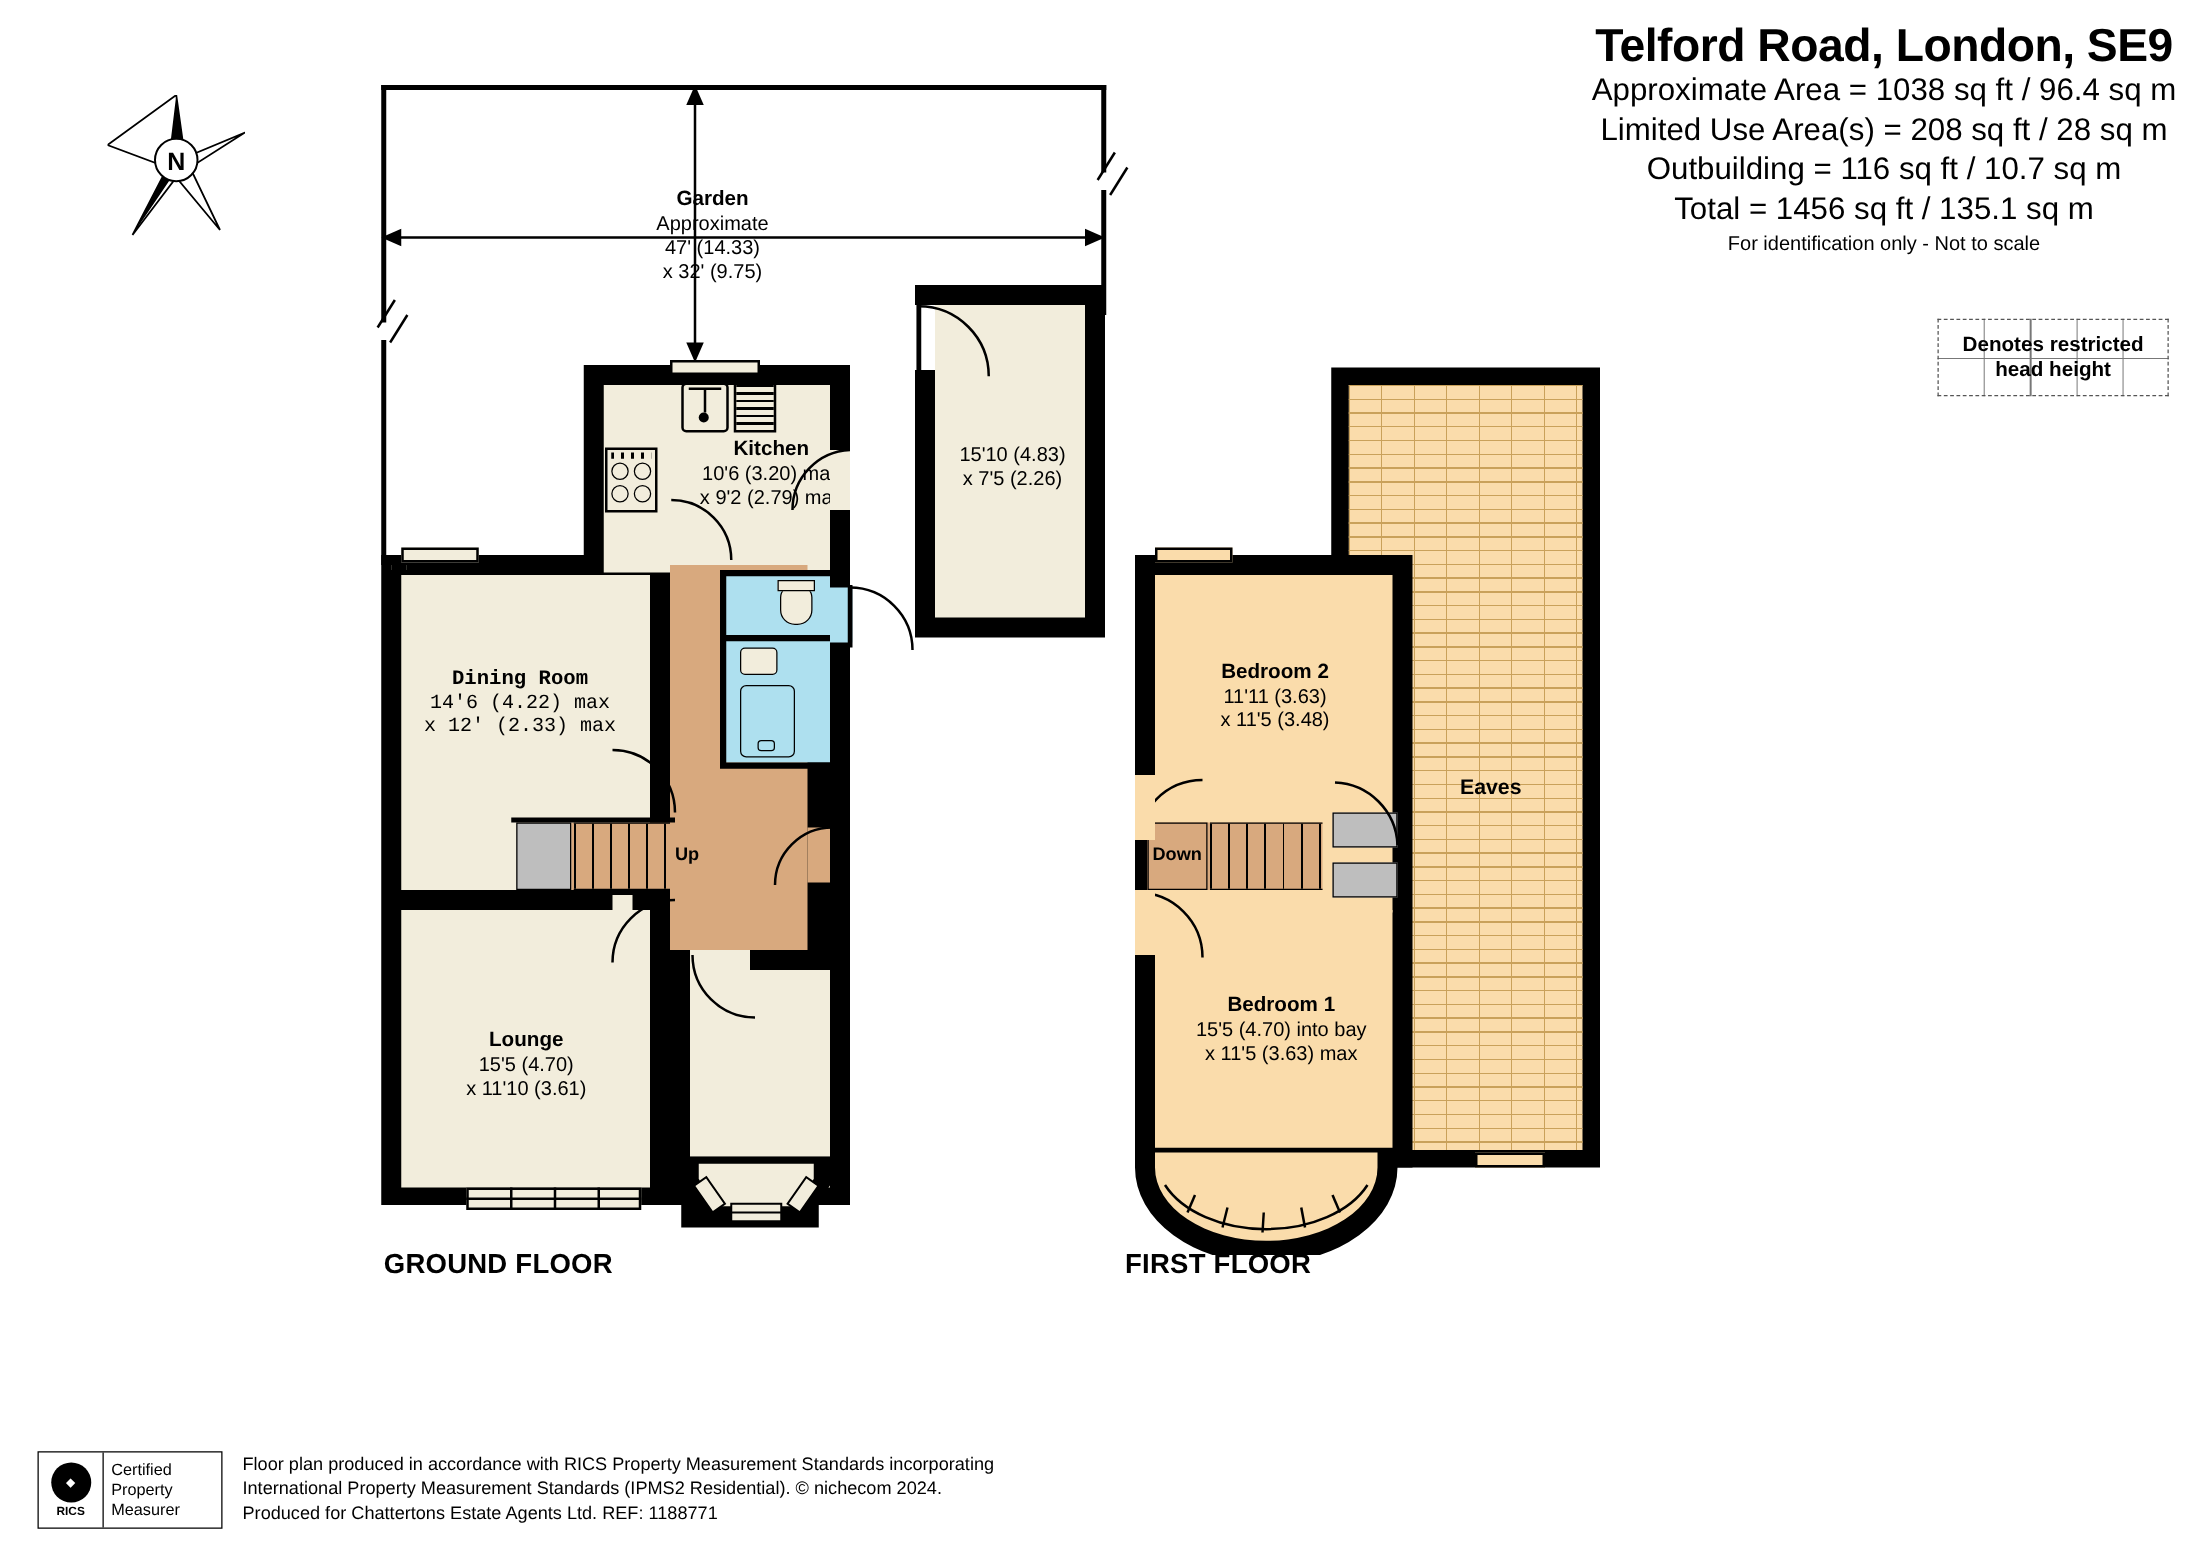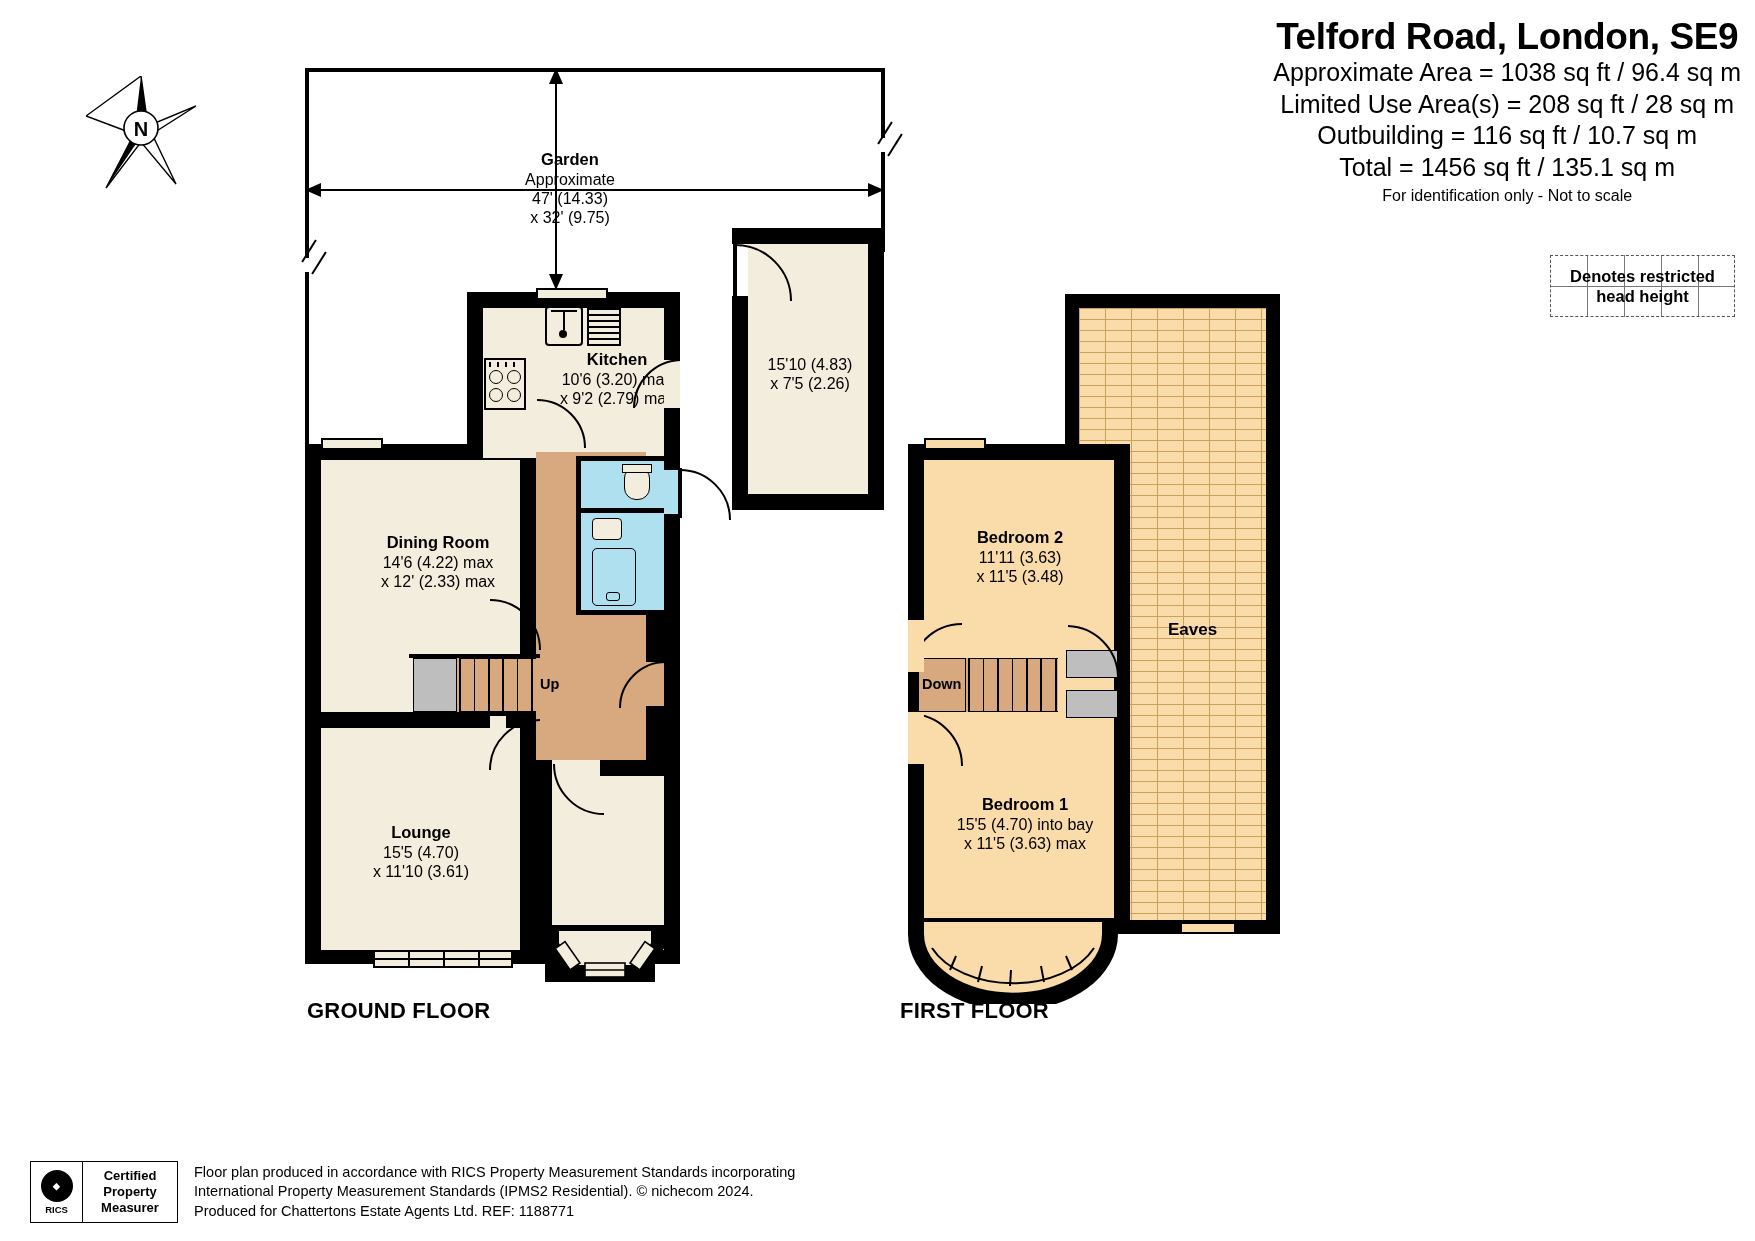--- a/index.html
+++ b/index.html
@@ -89,21 +89,21 @@
     width:52px; height:100%;
     border-right:1.5px solid #000;
     display:flex; align-items:center; justify-content:center;
   }
   #rics-circle {
     width:32px; height:32px; border-radius:50%; background:#000;
     color:#fff; font-size:9px; font-weight:bold;
     display:flex; align-items:center; justify-content:center;
   }
   #rics-text-small { font-size:9.5px; font-weight:bold; text-align:center; width:100%; margin-top:2px;}
-  #rics-words { flex:1; padding:4px 6px; font-size:13px; font-weight:bold; line-height:1.22;text-align:center; }
+  #rics-words { flex:1; padding:4px 6px; font-size:13px; font-weight:normal; line-height:1.22; }
   #footer-text { font-size:14.5px; line-height:1.34; padding-top:2px; }
 </style>
 </head>
 <body>
 
 <div id="header" class="abs">
   <div id="title">Telford Road, London, SE9</div>
   <div class="area-line">Approximate Area = 1038 sq ft / 96.4 sq m</div>
   <div class="area-line">Limited Use Area(s) = 208 sq ft / 28 sq m</div>
   <div class="area-line">Outbuilding = 116 sq ft / 10.7 sq m</div>
@@ -276,21 +276,21 @@
     <polygon points="0,0 120,0 120,22 100,50 22,50 0,22" fill="#000"></polygon>
     <polygon points="14,6 106,6 106,18 94,40 26,40 14,18" fill="#F2EDDC"></polygon>
     <g stroke="#000" stroke-width="1.6" fill="#F2EDDC">
       <rect x="16" y="18" width="12" height="26" transform="rotate(-35 22 30)"></rect>
       <rect x="92" y="18" width="12" height="26" transform="rotate(35 98 30)"></rect>
       <rect x="40" y="38" width="40" height="14"></rect>
       <line x1="40" y1="45" x2="80" y2="45"></line>
     </g>
   </svg>
 
-  <div class="abs lbl" style="left:328px; top:533px; width:220px;">
+  <div class="abs lbl" style="left:306px; top:533px; width:220px;font-family:Liberation Mono, monospace;">
     <div class="n">Dining Room</div>
     <div class="d">14'6 (4.22) max</div>
     <div class="d">x 12' (2.33) max</div>
   </div>
 
   <div class="abs lbl" style="left:318px; top:823px; width:206px;">
     <div class="n">Lounge</div>
     <div class="d">15'5 (4.70)</div>
     <div class="d">x 11'10 (3.61)</div>
   </div>

